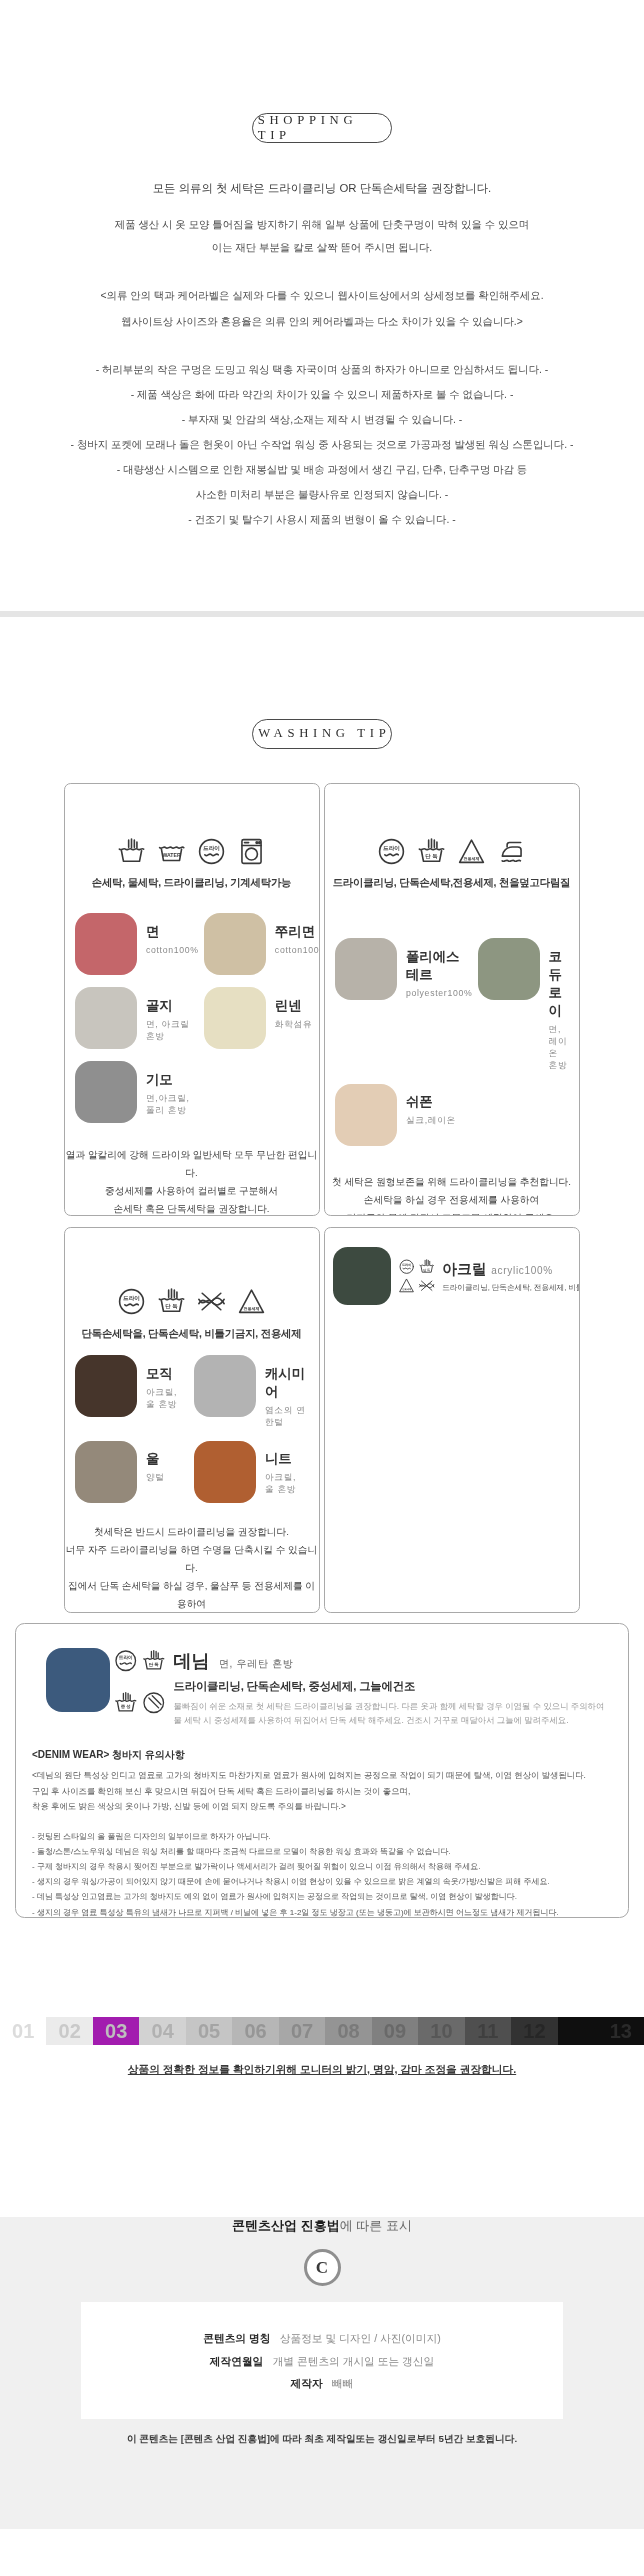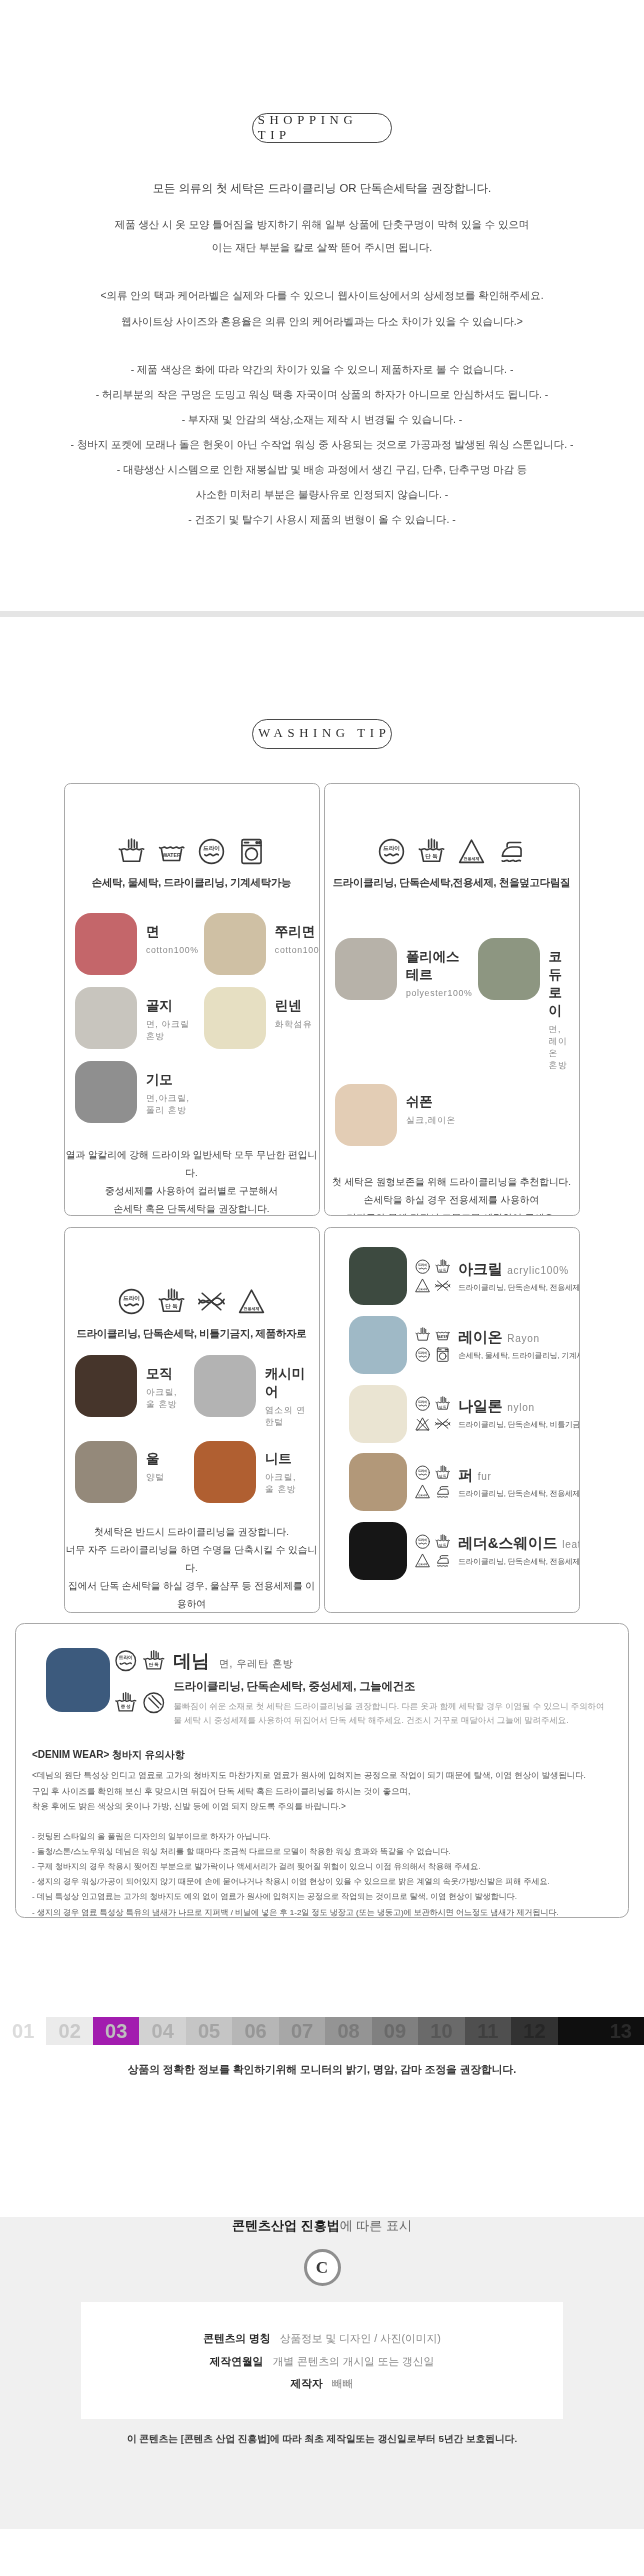--- a/index.html
+++ b/index.html
@@ -48,21 +48,21 @@
   .fabric-item{display:flex;gap:8.7px;}
   .swatch{width:62px;height:62px;border-radius:16px;flex-shrink:0;}
   .fabric-name{margin-top:9.4px;font-size:13.4px;font-weight:700;color:#333;}
   .fabric-sub{margin-top:4px;font-size:8.7px;color:#8a8a8a;letter-spacing:0.7px;}
 
   .card-notes{margin-top:23px;text-align:center;font-size:9.7px;color:#3f3f3f;line-height:18px;}
   .card-1 .card-notes{margin-top:27px;}
   .card-2 .card-notes{margin-top:20px;}
 
   
-  .fabric-rows{display:flex;flex-direction:column;padding-left:16px;}
+  .fabric-rows{display:flex;flex-direction:row;}
   .fabric-row{display:flex;align-items:center;gap:6px;padding-left:8.7px;margin-bottom:10.7px;}
   .fabric-row .swatch{width:58px;height:58px;border-radius:14.8px;}
   .mini-icons{width:39px;display:flex;flex-wrap:wrap;gap:2px;flex-shrink:0;justify-content:center;}
   .mini-icons .icon{width:17.4px;height:17.4px;}
   .row-text{min-width:0;}
   .row-name-line{display:flex;align-items:baseline;gap:4.7px;white-space:nowrap;}
   .row-name{font-size:14.8px;font-weight:700;color:#333;}
   .row-en{font-size:10px;color:#8a8a8a;letter-spacing:0.7px;}
   .row-caption{margin-top:4px;font-size:7.7px;color:#555;white-space:nowrap;letter-spacing:-0.1px;}
 
@@ -81,21 +81,21 @@
   .denim-desc{margin-top:4.7px;font-size:8.4px;color:#9a9a9a;line-height:1.7;white-space:nowrap;}
   .denim-notes{margin:20px 0 0 16px;}
   .notes-header{font-size:10px;font-weight:700;color:#333;}
   .notes-intro{margin-top:6.7px;font-size:8.4px;color:#555;line-height:1.8;white-space:nowrap;}
   .notes-bullets{margin-top:14.8px;font-size:8px;color:#555;line-height:1.9;white-space:nowrap;}
 
   
   .grayscale{margin-top:99px;display:flex;height:28px;}
   .gray-cell{flex:1;display:flex;align-items:center;justify-content:center;
              font-size:20px;font-weight:700;line-height:28px;}
-  .monitor-caption{margin:17.4px 0 0;text-align:center;font-size:10.7px;font-weight:600;color:#3a3a3a;}
+  .monitor-caption{margin:17.4px 0 0;text-align:center;font-size:10.7px;font-weight:600;color:#3a3a3a;text-decoration:underline;}
 
   
   .footer{margin-top:140px;height:312px;background:#f0f0f0;box-sizing:border-box;}
   .f-title{text-align:center;font-size:13px;color:#666;}
   .f-title .b{font-weight:800;color:#1e1e1e;}
   .c-logo{width:31px;height:31px;margin:14.8px auto 0;border:3.4px solid #8f8f8f;border-radius:50%;
           display:flex;align-items:center;justify-content:center;background:#fff;}
   .c-logo span{font-size:17px;font-weight:900;color:#3a3a3a;font-family:"Liberation Serif","DejaVu Serif",serif;}
   .f-box{width:482px;margin:16px auto 0;background:#ffffff;padding:29.5px 0 28px;box-sizing:border-box;}
   .f-row{text-align:center;margin-bottom:8.7px;font-size:10.7px;}
@@ -117,22 +117,22 @@
 
   <div class="para">
       <div>제품 생산 시 옷 모양 틀어짐을 방지하기 위해 일부 상품에 단춧구멍이 막혀 있을 수 있으며</div>
       <div>이는 재단 부분을 칼로 살짝 뜯어 주시면 됩니다.</div>
     </div>
   <div class="para para-care">
       <div>&lt;의류 안의 택과 케어라벨은 실제와 다를 수 있으니 웹사이트상에서의 상세정보를 확인해주세요.</div>
       <div>웹사이트상 사이즈와 혼용율은 의류 안의 케어라벨과는 다소 차이가 있을 수 있습니다.&gt;</div>
     </div>
   <div class="notices">
+      <div>- 허리부분의 작은 구멍은 도밍고 워싱 택총 자국이며 상품의 하자가 아니므로 안심하셔도 됩니다. -</div>
       <div>- 제품 색상은 화에 따라 약간의 차이가 있을 수 있으니 제품하자로 볼 수 없습니다. -</div>
-      <div>- 허리부분의 작은 구멍은 도밍고 워싱 택총 자국이며 상품의 하자가 아니므로 안심하셔도 됩니다. -</div>
       <div>- 부자재 및 안감의 색상,소재는 제작 시 변경될 수 있습니다. -</div>
       <div>- 청바지 포켓에 모래나 돌은 헌옷이 아닌 수작업 워싱 중 사용되는 것으로 가공과정 발생된 워싱 스톤입니다. -</div>
       <div>- 대량생산 시스템으로 인한 재봉실밥 및 배송 과정에서 생긴 구김, 단추, 단추구멍 마감 등</div>
       <div>사소한 미처리 부분은 불량사유로 인정되지 않습니다. -</div>
       <div>- 건조기 및 탈수기 사용시 제품의 변형이 올 수 있습니다. -</div>
     </div>
 
   <div class="divider"></div>
 
   <div class="pill pill-washing">
@@ -283,21 +283,21 @@
               <path d="M3.4 12c2.8-3.6 5.8 3.6 8.6 0s5.8-3.6 8.6 0"></path>
               <path d="M3.4 12c2.8 3.6 5.8-3.6 8.6 0s5.8 3.6 8.6 0"></path>
               <path d="M3.4 12 2.2 10.3M3.4 12l-1.2 1.7M20.6 12l1.2-1.7M20.6 12l1.2 1.7"></path>
               <path d="M4.8 5.6 19.2 18.4M19.2 5.6 4.8 18.4"></path>
             </svg></span>
           <span class="icon"><svg viewBox="0 0 24 24">
               <path d="M12 3.2 21.2 20.4H2.8Z"></path>
               <text x="12" y="18.2" font-size="3.1" text-anchor="middle">전용세제</text>
             </svg></span>
         </div>
-      <div class="icon-caption">드라이클리닝, 단독손세탁, 비틀기금지, 제품하자로</div>
+      <div class="icon-caption">단독손세탁을, 단독손세탁, 비틀기금지, 전용세제</div>
       <div class="fabric-grid">
           <div class="fabric-item">
             <div class="swatch" style="background: rgb(70, 53, 43);"></div>
             <div>
               <div class="fabric-name">모직</div>
               <div class="fabric-sub">아크릴, 울 혼방</div>
             </div>
           </div>
           <div class="fabric-item">
             <div class="swatch" style="background: rgb(179, 179, 179);"></div>

